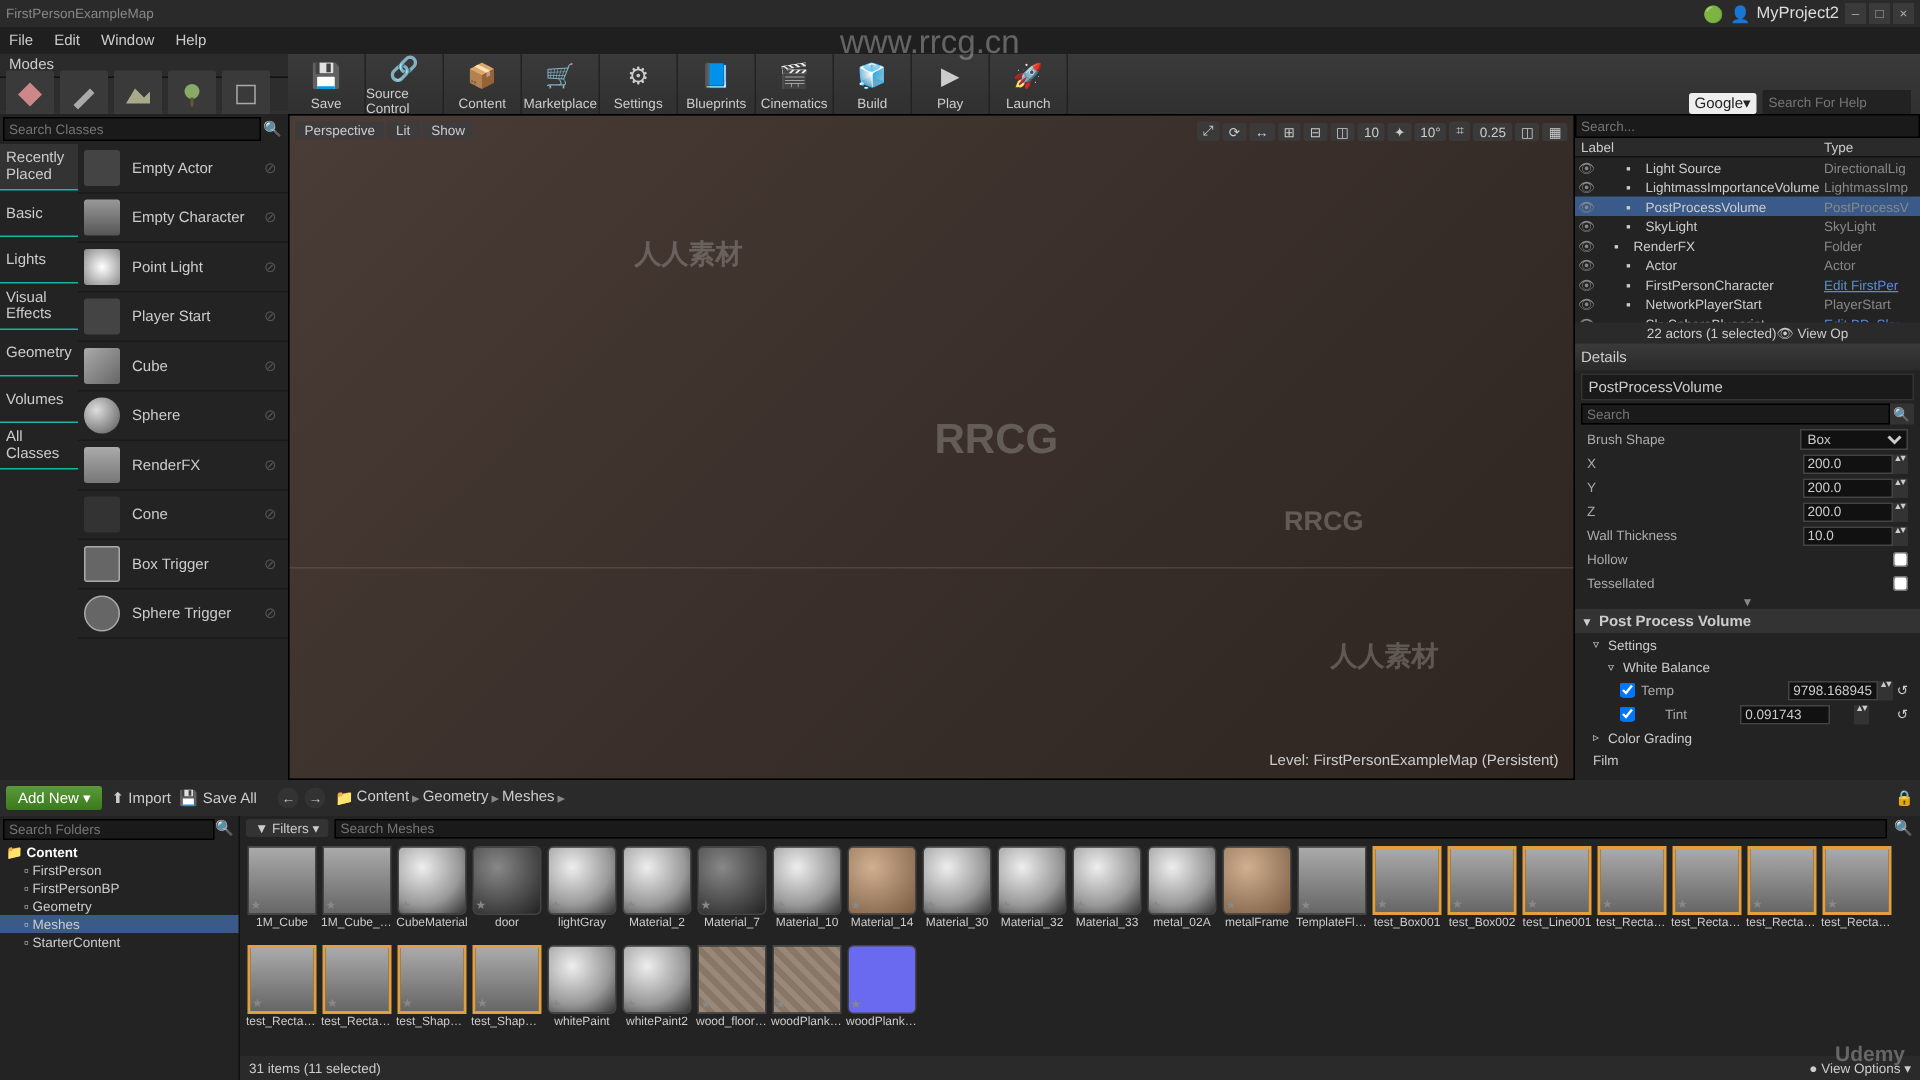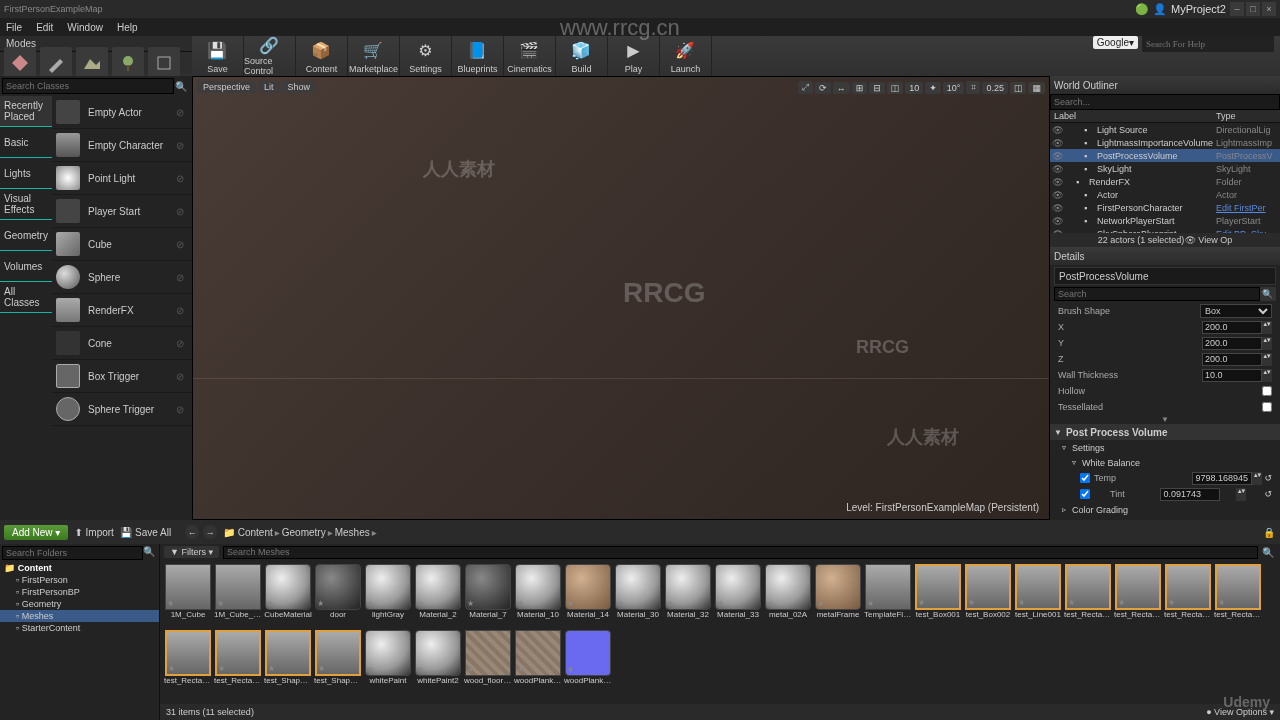--- a/index.html
+++ b/index.html
@@ -11,23 +11,23 @@
 .titlebar-btns { display:flex; gap:2px; }
 .titlebar-btns span { width:14px; height:14px; background:#3a3a3a; display:inline-block; text-align:center; line-height:14px; font-size:9px; }
 .menubar { height:18px; background:#1f1f1f; display:flex; align-items:center; gap:14px; padding:0 6px; font-size:10px; }
 .menubar span { cursor:pointer; }
 .topstrip { height:40px; background:linear-gradient(#3a3a3a,#303030); display:flex; }
 .mode-label { width:192px; background:#2b2b2b; color:#ccc; font-size:10px; padding:2px 6px; border-bottom:1px solid #111; }
 .toolbar { display:flex; gap:0; align-items:stretch; }
 .tbtn { width:52px; display:flex; flex-direction:column; align-items:center; justify-content:center; gap:1px; border-right:1px solid #222; }
 .tbtn .ic { width:24px; height:24px; display:flex; align-items:center; justify-content:center; font-size:16px; }
 .tbtn .lbl { font-size:9px; color:#ccc; }
-.topstrip-right { margin-left:auto; display:flex; align-items:flex-start; gap:4px; padding-right:6px; }
+.topstrip-right { margin-left:auto; display:flex; align-items:flex-end; gap:4px; padding-right:6px; }
 .google { background:#eee; color:#222; padding:1px 4px; font-size:10px; border-radius:2px; }
-.searchhelp { width:132px; height:16px; background:#222; color:#888; font-size:9px; padding:0 4px; border:none;font-family:Liberation Serif, serif; }
+.searchhelp { width:99px; height:16px; background:#222; color:#888; font-size:9px; padding:0 4px; border:none; }
 .main { display:flex; height:444px; }
 
 .modes { width:192px; background:#232323; display:flex; flex-direction:column; }
 .mode-tabs { height:40px; background:#2d2d2d; display:flex; align-items:center; gap:4px; padding:0 4px; }
 .mode-tab { width:32px; height:32px; background:#3a3a3a; border-radius:2px; display:flex; align-items:center; justify-content:center; }
 .mode-tab svg { width:20px; height:20px; }
 .mode-search { display:flex; align-items:center; padding:2px; }
 .mode-search input { flex:1; height:16px; background:#1a1a1a; border:1px solid #000; color:#aaa; font-size:9px; padding:0 3px; }
 .mode-search .mag { width:16px; text-align:center; }
 .cat { height:31px; display:flex; align-items:center; padding-left:4px; color:#ccc; font-size:10px; border-bottom:1px solid #14b8a6; }
@@ -326,23 +326,20 @@
       </div>
     <div class="floorline"></div>
     <div class="vp-label">Level: FirstPersonExampleMap (Persistent)</div>
     <div class="rrcg" style="top:80px;left:230px;">人人素材</div>
     <div class="rrcg" style="top:200px;left:430px;font-size:28px;">RRCG</div>
     <div class="rrcg" style="top:260px;right:140px;">RRCG</div>
     <div class="rrcg" style="bottom:70px;right:90px;">人人素材</div>
   </div>
 
   <div class="right">
-    <div class="panel-hdr">
-        <span>World Outliner</span>
-      </div>
     <input class="outl-search" placeholder="Search..." style="">
     <div class="outl-hdrrow">
       <div class="c1">Label</div>
       <div class="c2">Type</div>
     </div>
     <div class="outl-rows" id="orows">
         <div class="orow">
           <span class="eye">👁</span>
           <span style="width:16px"></span>
           <span class="ic2">▪</span>

